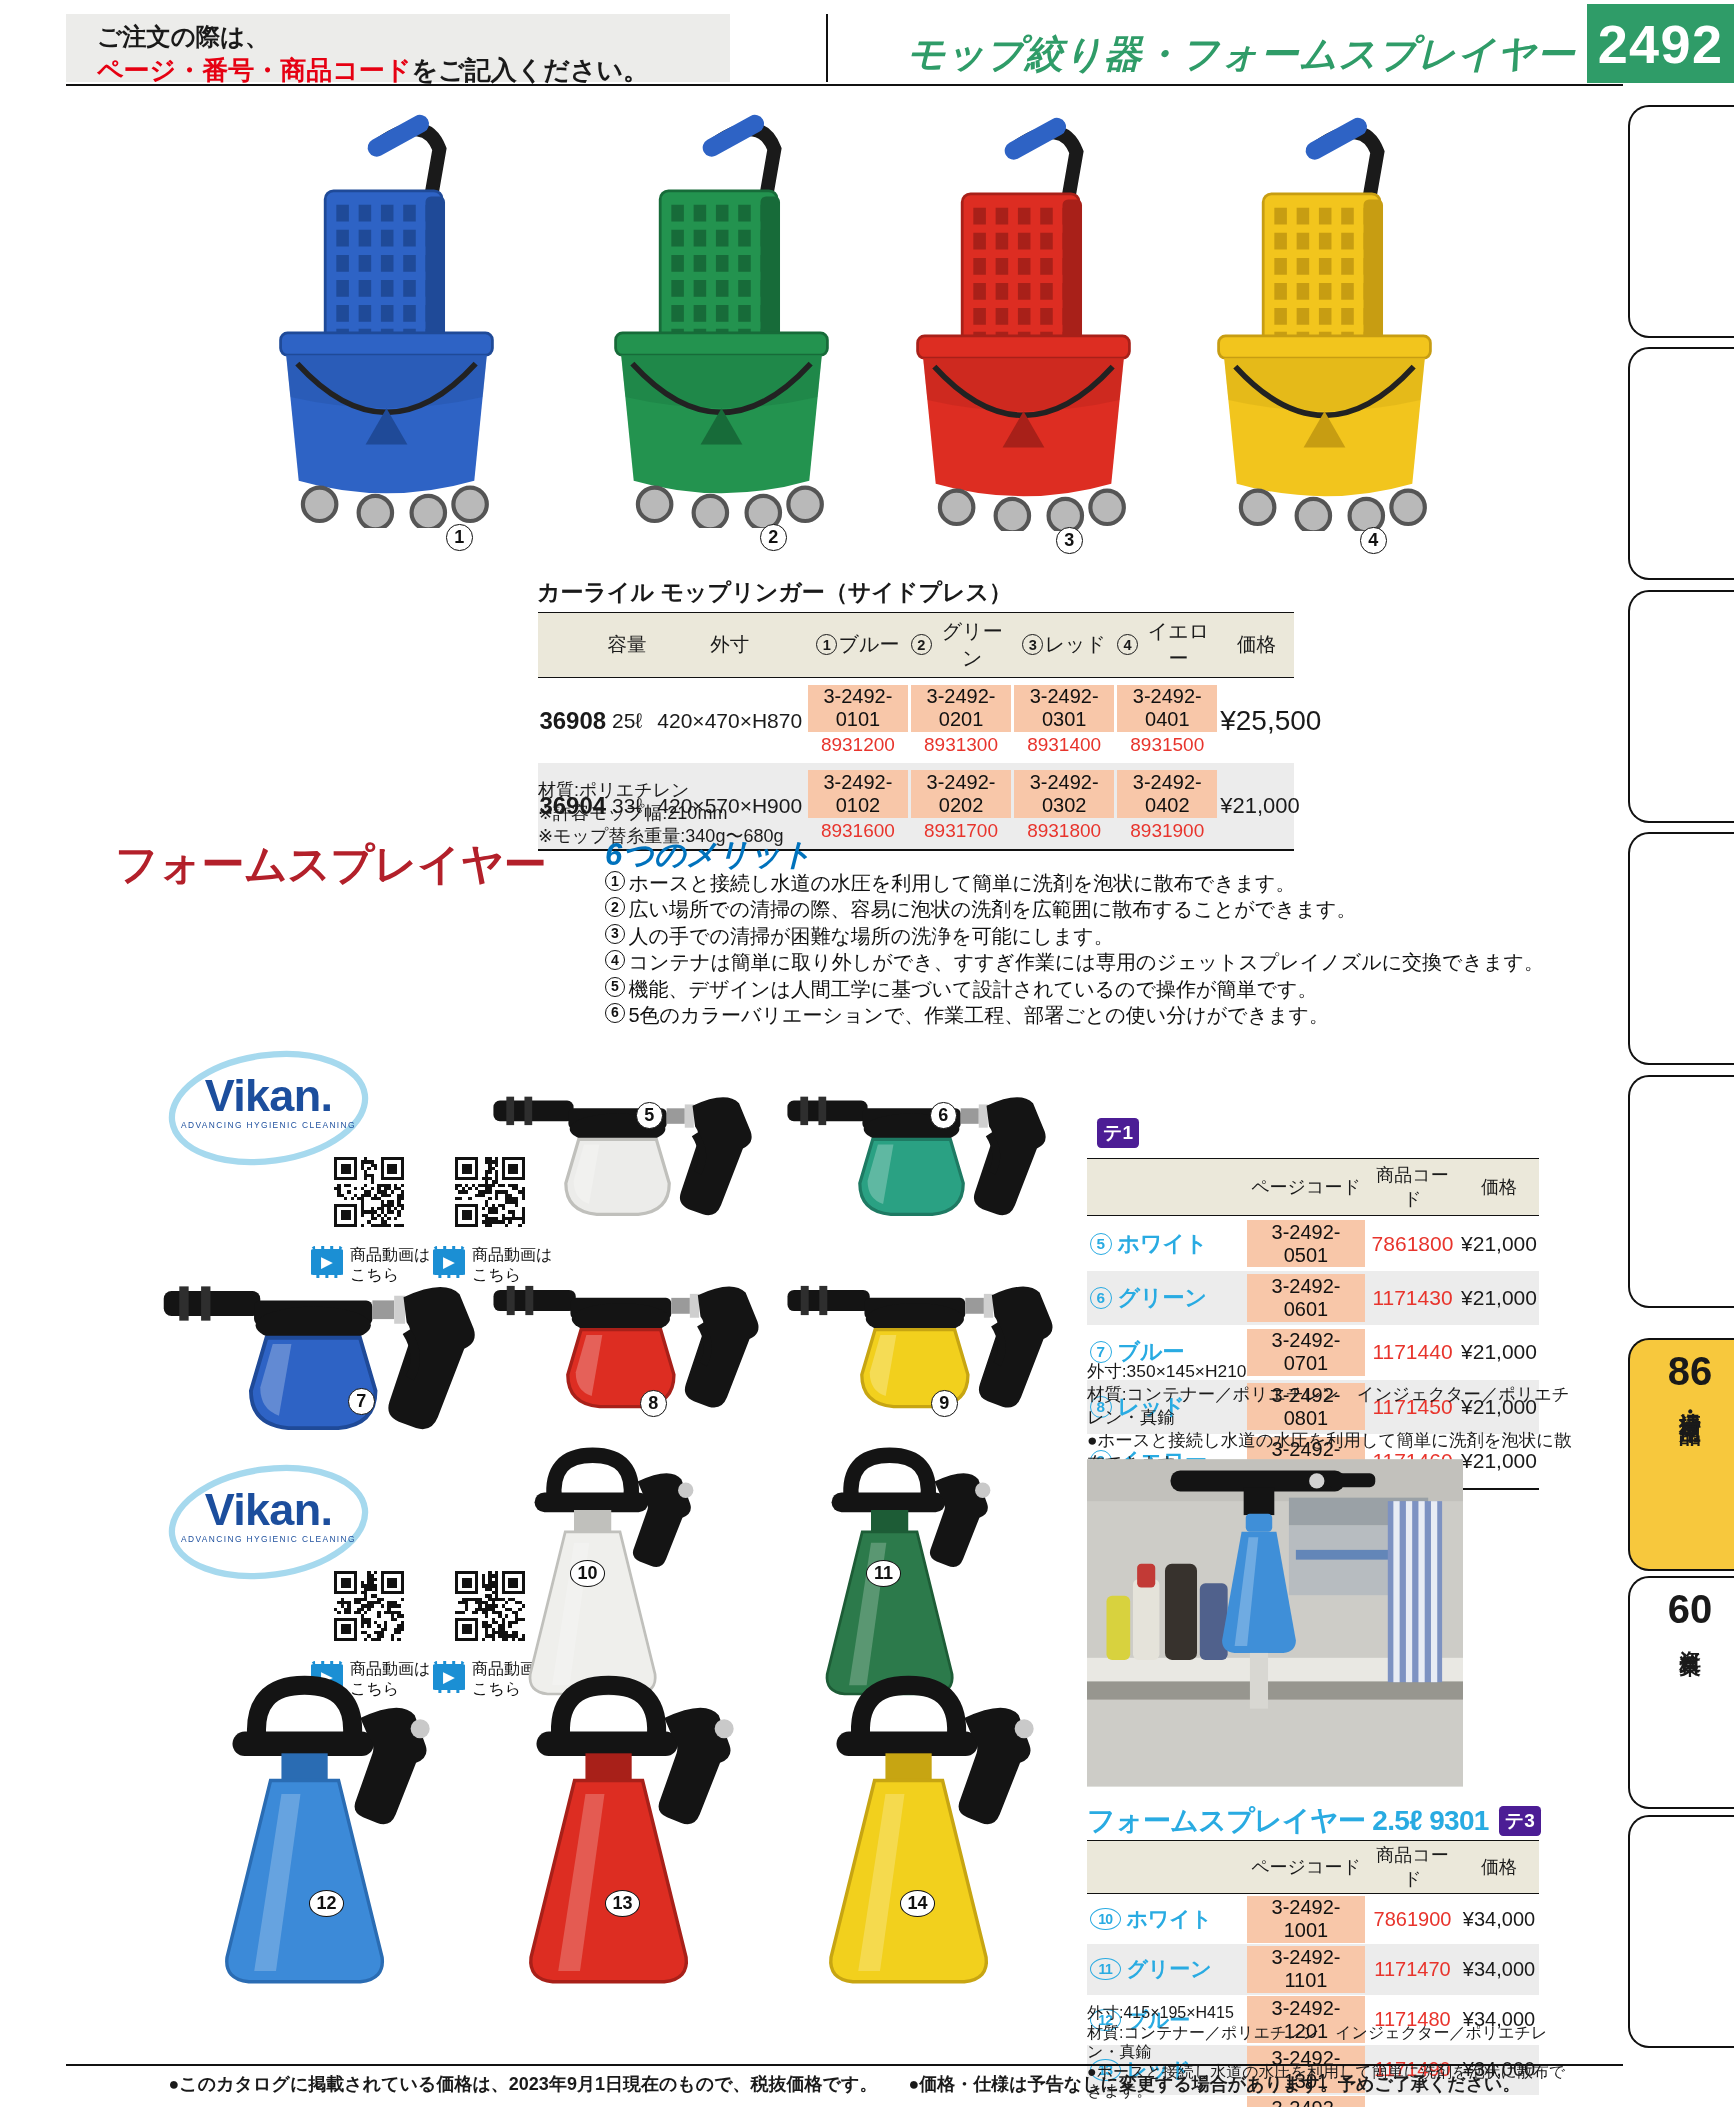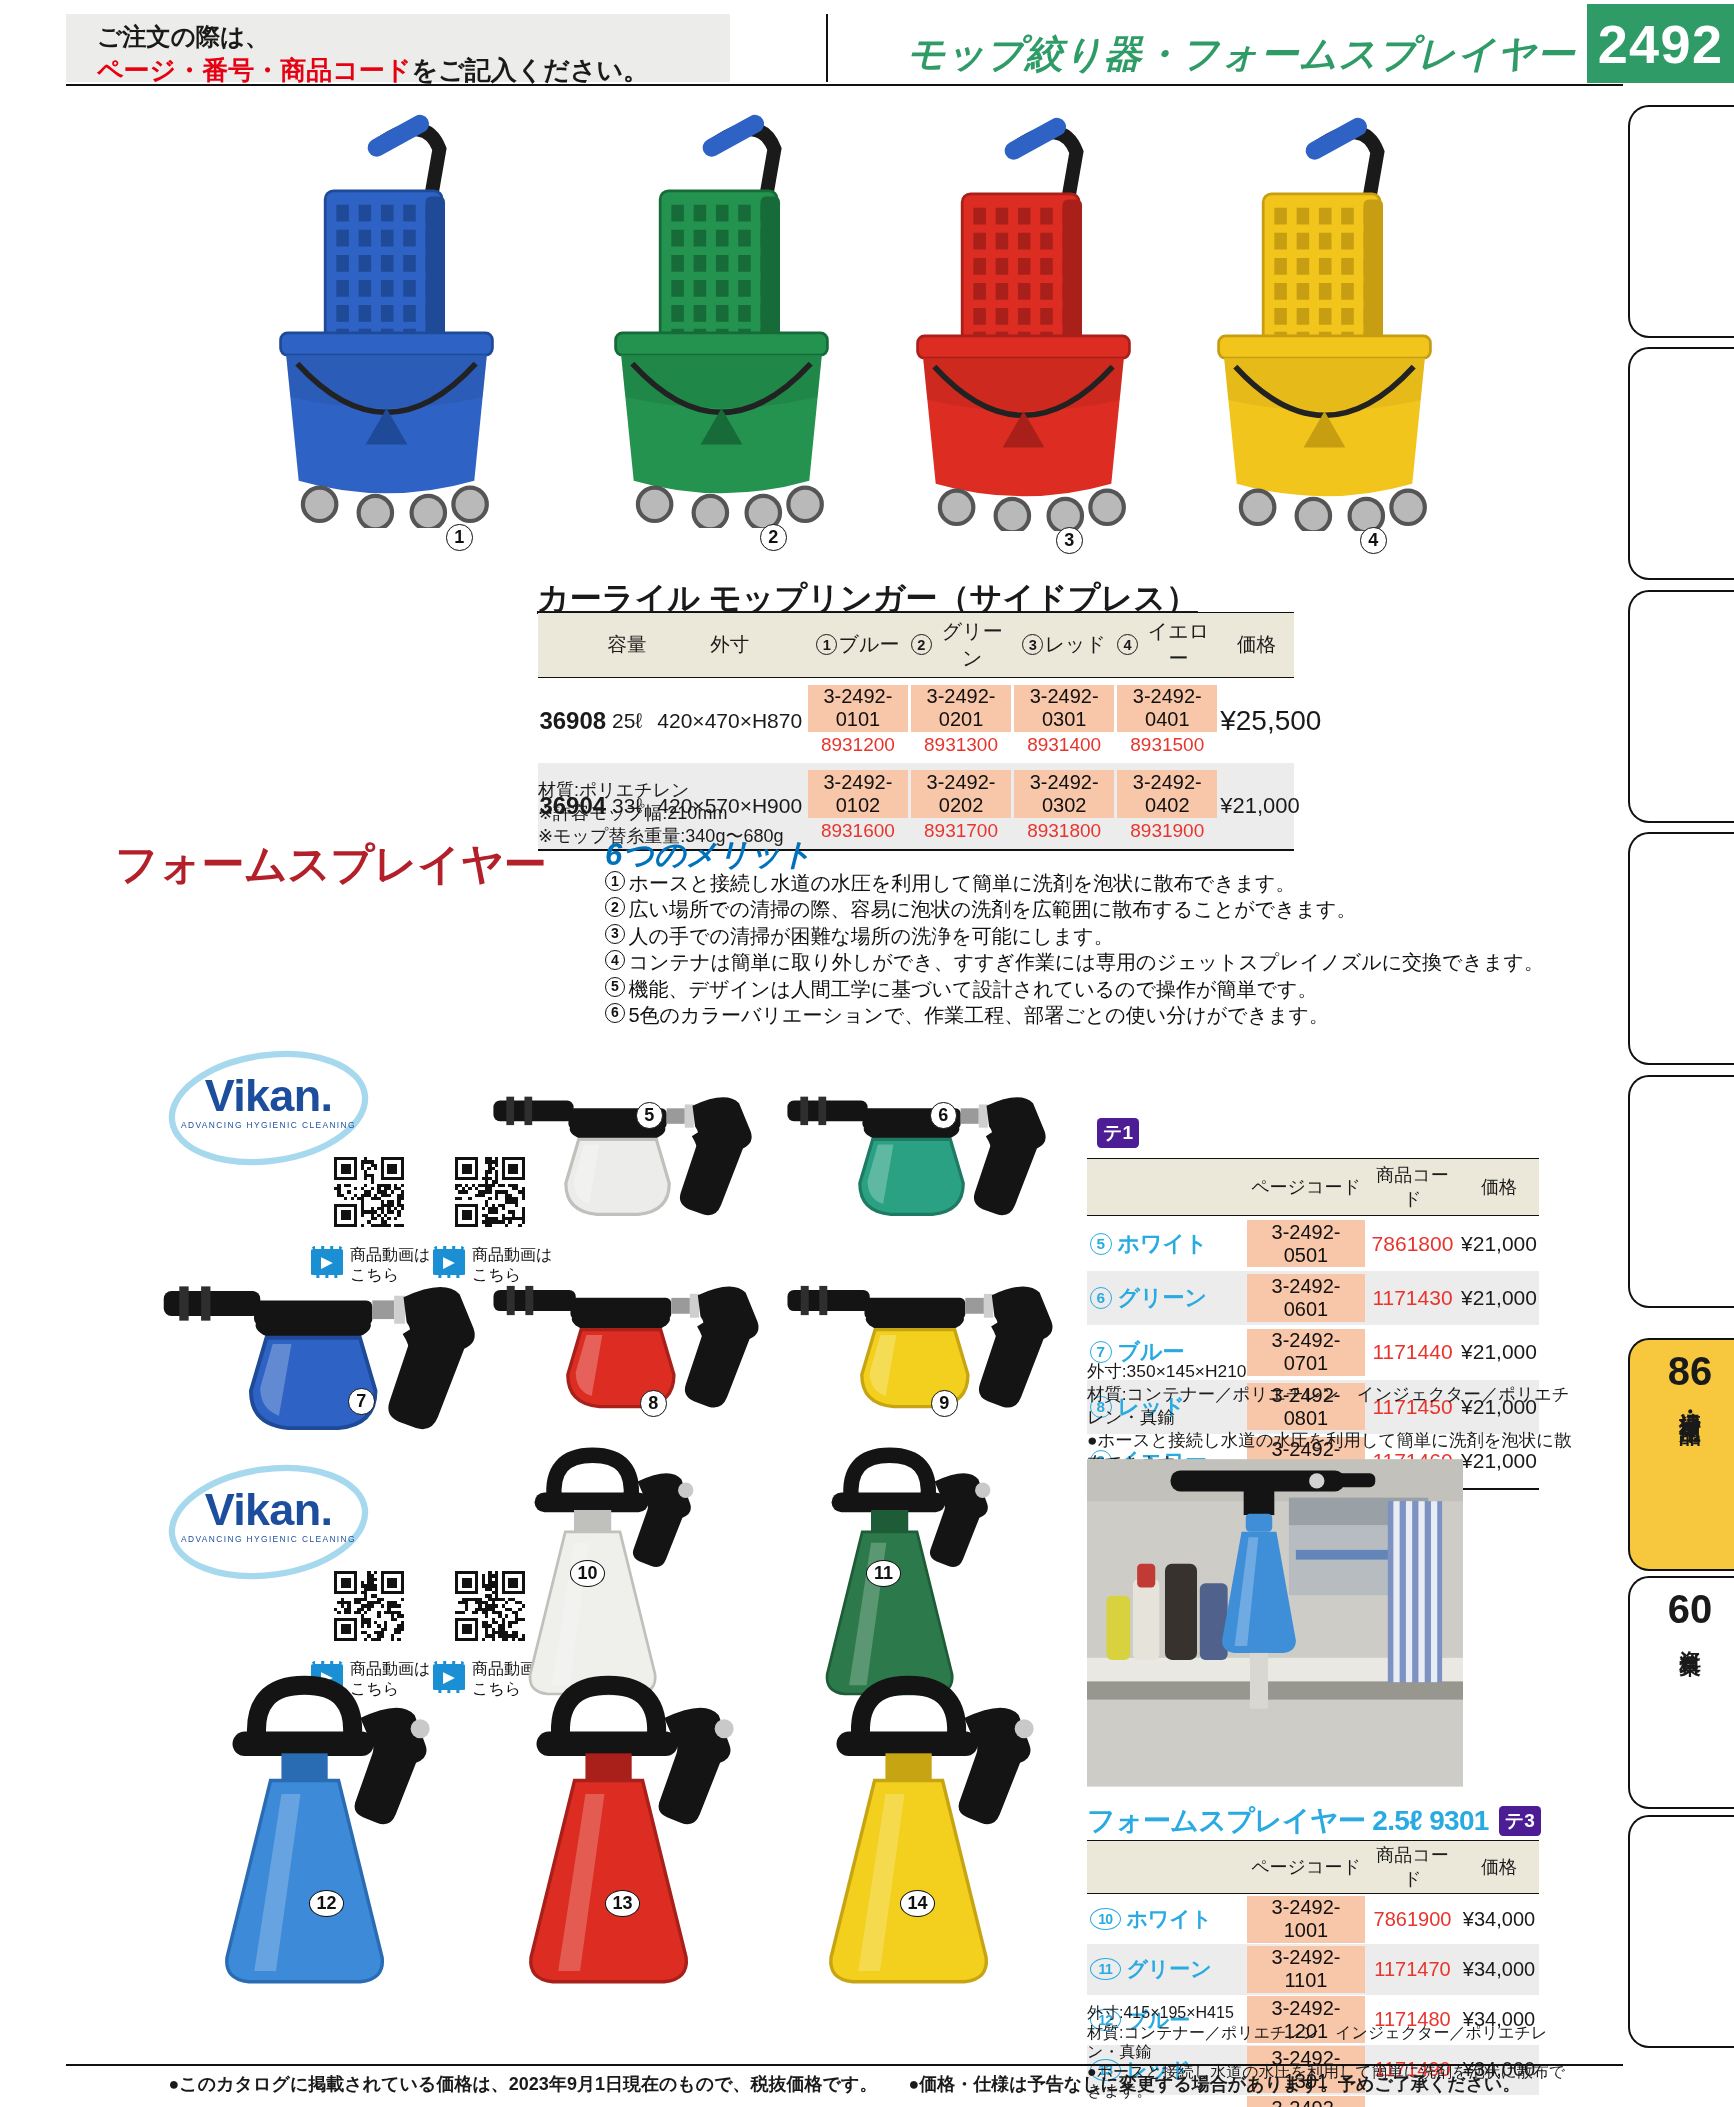--- a/index.html
+++ b/index.html
@@ -161,21 +161,21 @@
     </svg>
   <svg class="abs" style="left:1185px;top:113px;--c1:#f2c51d;--c2:#c79d12;" width="279" height="418" viewBox="0 0 400 600">
       <use href="#sym-wringer"></use>
     </svg>
 
   <span class="cn cn-img abs imglabel" style="left:446px;top:524px;">1</span>
   <span class="cn cn-img abs imglabel" style="left:760px;top:524px;">2</span>
   <span class="cn cn-img abs imglabel" style="left:1056px;top:527px;">3</span>
   <span class="cn cn-img abs imglabel" style="left:1360px;top:527px;">4</span>
 
-  <div class="abs" style="left:537px;top:577px;font-size:32px;font-weight:bold;text-decoration:underline;">カーライル モップリンガー（サイドプレス）</div>
+  <div class="abs" style="left:537px;top:577px;font-size:23px;font-weight:bold;">カーライル モップリンガー（サイドプレス）</div>
 
   <table class="t1 abs" style="left:538px;top:612px;">
     <colgroup>
         <col style="width:63px">
         <col style="width:52px">
         <col style="width:153px">
         <col style="width:103px">
         <col style="width:103px">
         <col style="width:103px">
         <col style="width:103px">

